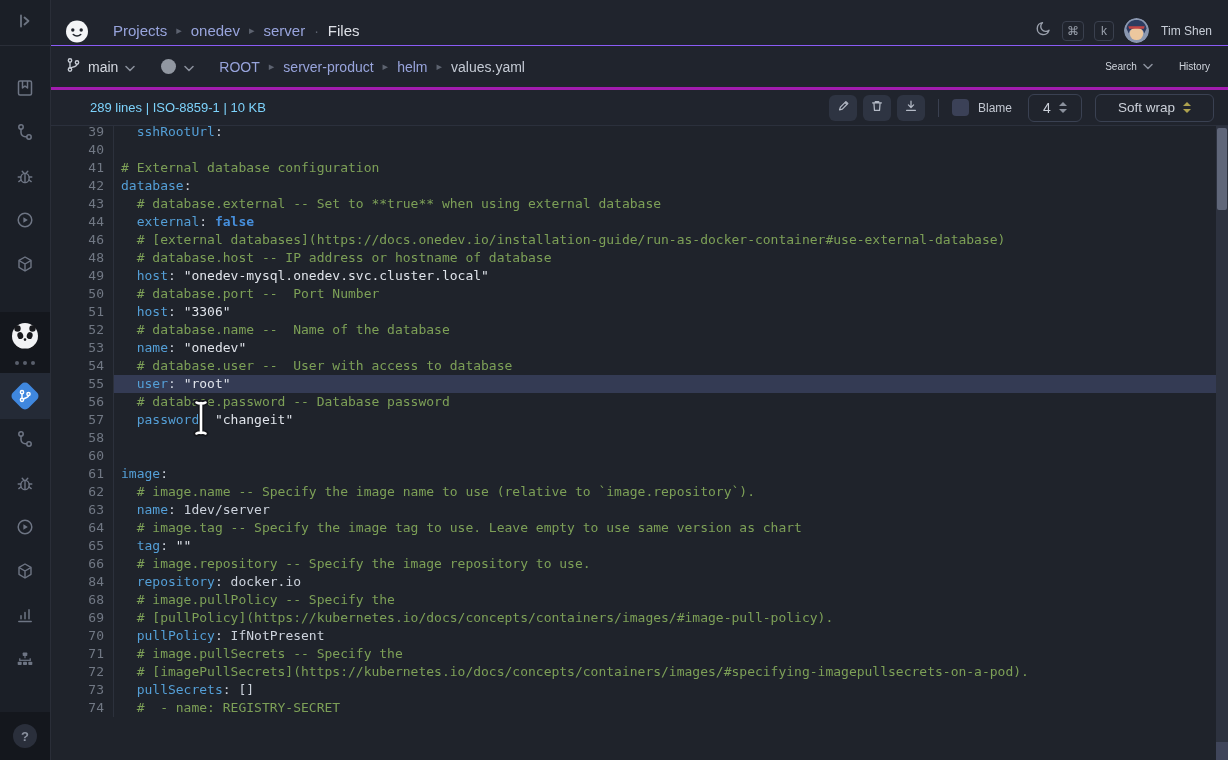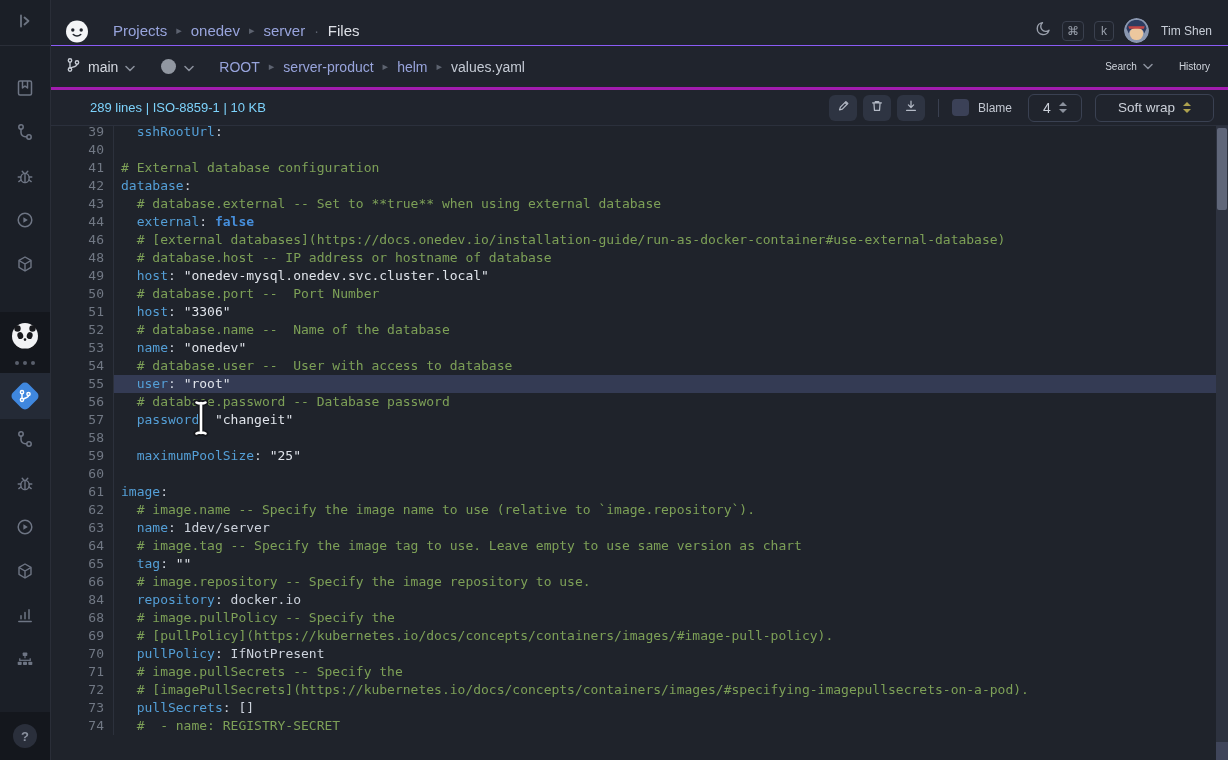--- a/index.html
+++ b/index.html
@@ -398,24 +398,20 @@
           </div>
           <div class="code-row">
             <div class="gutter">57</div>
             <div class="code-text"><span class="c-txt">  </span><span class="c-key">password</span><span class="c-txt">: </span><span class="c-str">"changeit"</span></div>
           </div>
           <div class="code-row">
             <div class="gutter">58</div>
             <div class="code-text"><span class="c-txt">  </span></div>
           </div>
           <div class="code-row">
-            <div class="gutter">59</div>
-            <div class="code-text"><span class="c-txt">  </span><span class="c-key">maximumPoolSize</span><span class="c-txt">: </span><span class="c-str">"25"</span></div>
-          </div>
-          <div class="code-row">
             <div class="gutter">60</div>
             <div class="code-text"></div>
           </div>
           <div class="code-row">
             <div class="gutter">61</div>
             <div class="code-text"><span class="c-key">image</span><span class="c-txt">:</span></div>
           </div>
           <div class="code-row">
             <div class="gutter">62</div>
             <div class="code-text"><span class="c-txt">  </span><span class="c-cmt"># image.name -- Specify the image name to use (relative to `image.repository`).</span></div>

